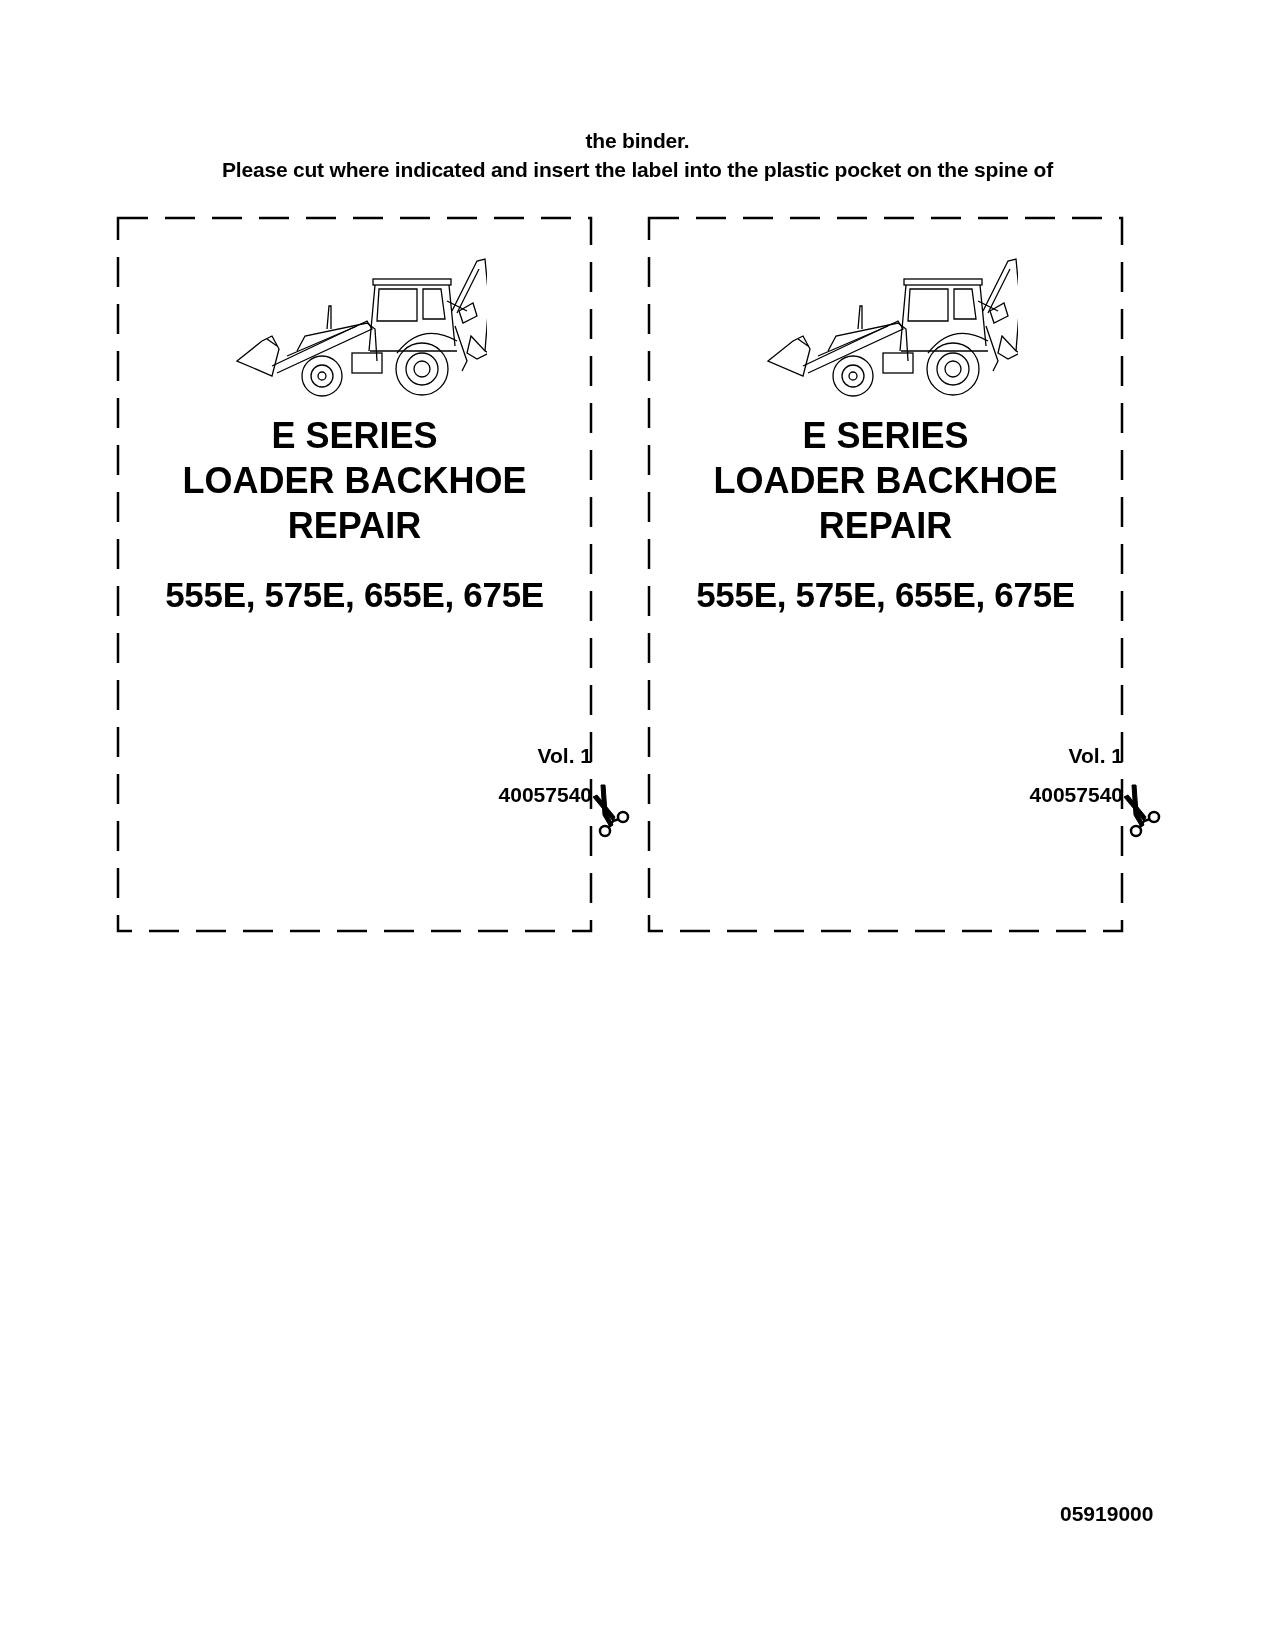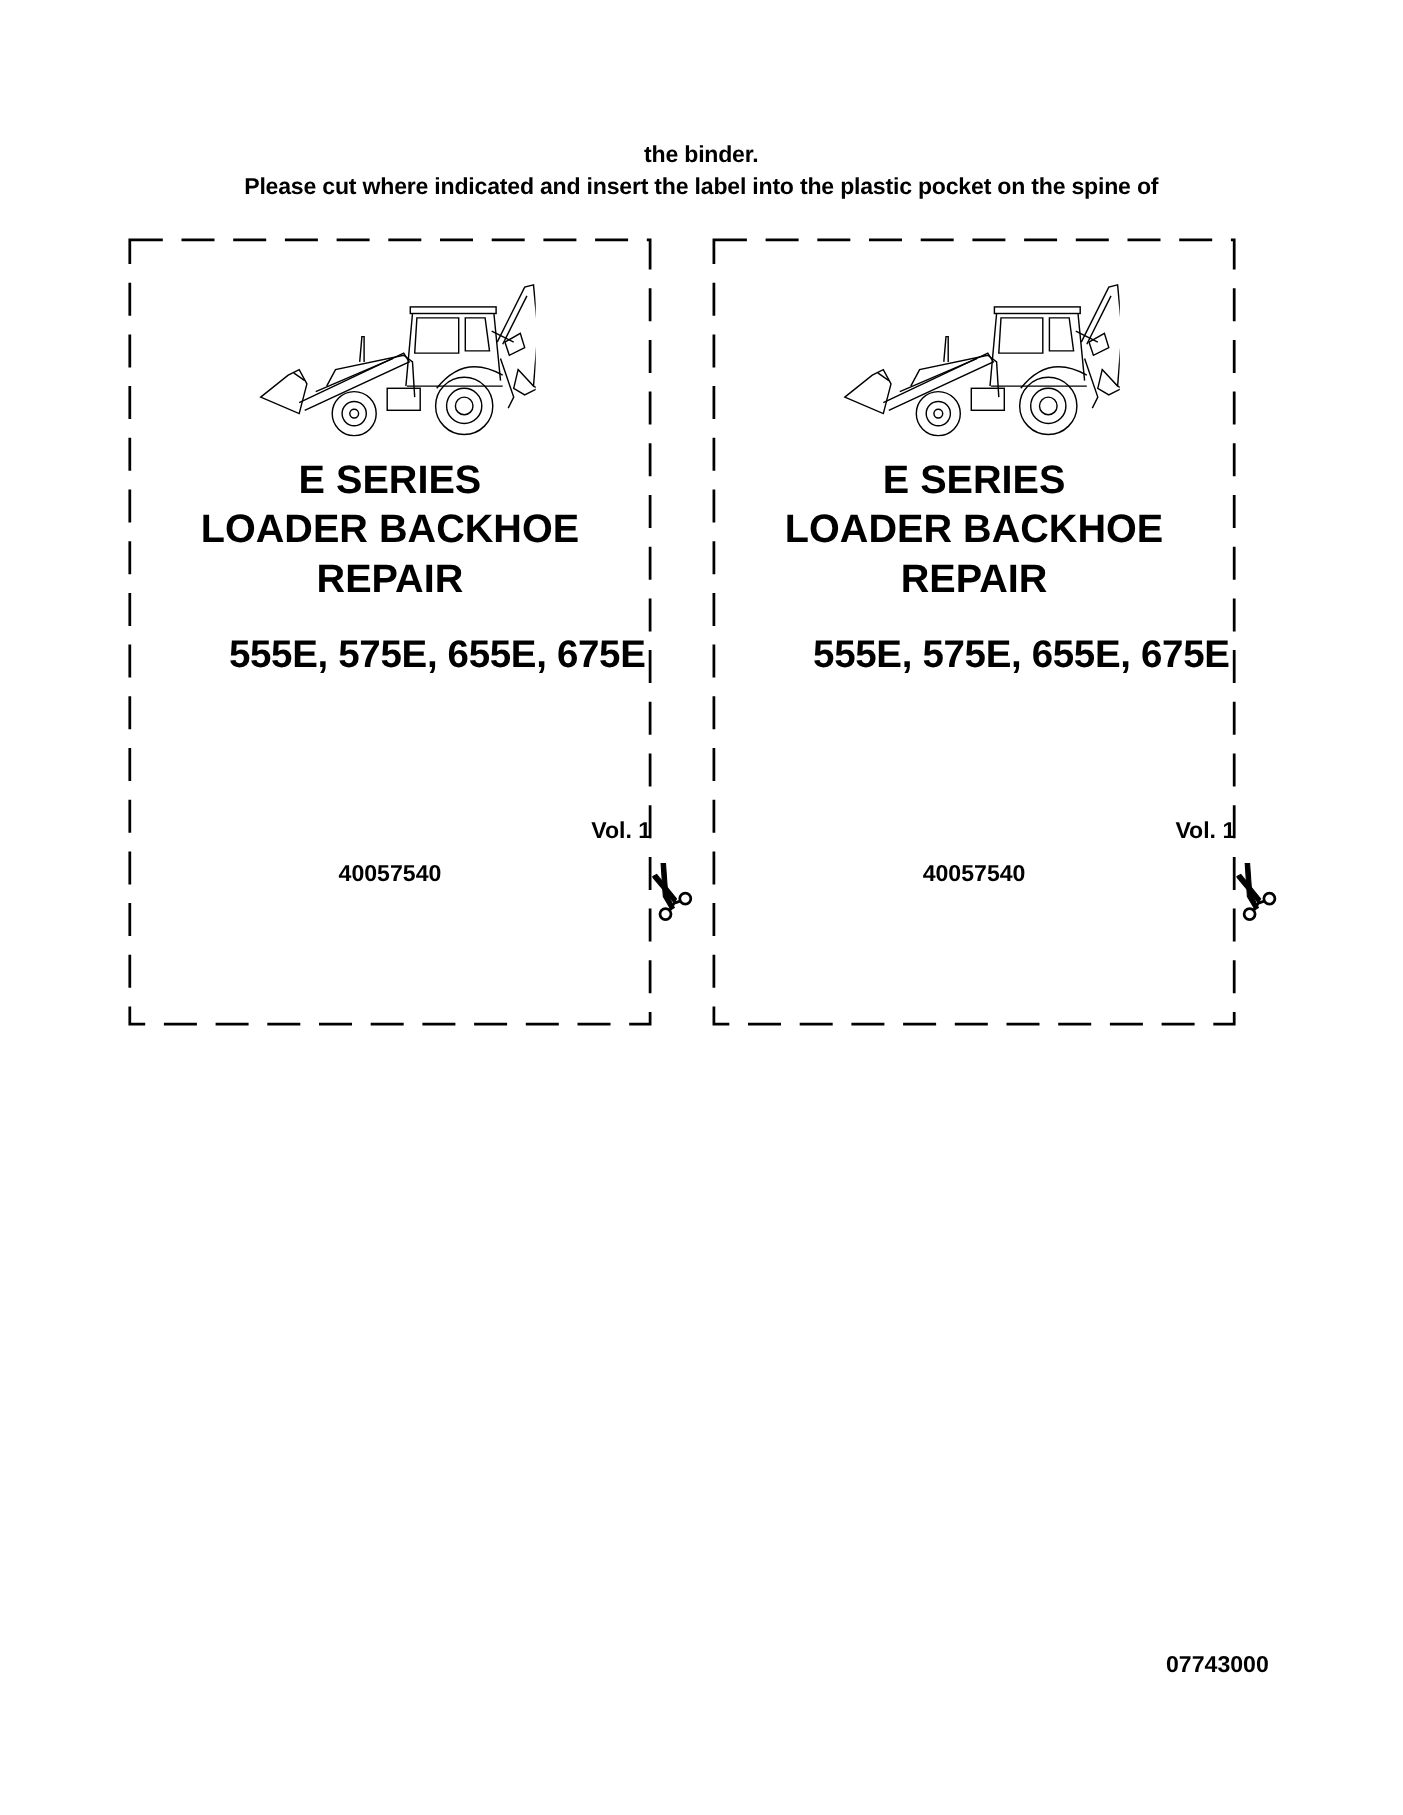--- a/index.html
+++ b/index.html
@@ -9,24 +9,24 @@
                   text-align: center; font-weight: bold; font-size: 21px; line-height: 29px;
                   letter-spacing: -0.2px; }
   .label { position: absolute; top: 217px; width: 475px; height: 715px; }
   .label.left { left: 117px; }
   .label.right { left: 648px; }
   .label svg.frame { position: absolute; left: 0; top: 0; width: 100%; height: 100%; overflow: visible; }
   .machine { position: absolute; left: 110px; top: 24px; width: 260px; height: 160px; }
   .title { position: absolute; left: 0; width: 475px; text-align: center; font-weight: bold;
            font-size: 36px; line-height: 45px; top: 196px; }
   .models { position: absolute; left: 0; width: 475px; text-align: center; font-weight: bold;
-            font-size: 35px; top: 358px; letter-spacing: -0.3px; margin-left: 43px; }
+            font-size: 35px; top: 358px; letter-spacing: -0.3px; }
   .vol { position: absolute; left: 0; width: 475px; text-align: right; font-weight: bold;
          font-size: 21px; top: 527px; }
-  .partno { position: absolute; left: 0; width: 475px; text-align: center; font-weight: bold;
+  .partno { position: absolute; left: 0; width: 475px; text-align: right; font-weight: bold;
             font-size: 21px; top: 566px; }
   .scissors { position: absolute; width: 40px; height: 60px; }
   .footer-code { position: absolute; left: 1060px; top: 1502px; font-weight: bold; font-size: 21px; }
 </style>
 </head>
 <body>
 
 <div class="instructions">
   <div>the binder.</div>
   <div>Please cut where indicated and insert the label into the plastic pocket on the spine of</div>
@@ -144,13 +144,13 @@
     <path d="M8,2 L12,2 L14,30 L20,42 L17,44 L10,32 Z" stroke-width="1"></path>
     <path d="M0,14 L4,12 L22,34 L20,38 Z" stroke-width="1"></path>
   </g>
   <g fill="none" stroke="#000" stroke-width="2.5">
     <circle cx="12" cy="48" r="5"></circle>
     <circle cx="30" cy="34" r="5"></circle>
     <path d="M16,44 L20,38 L26,36"></path>
   </g>
 </svg>
 
-<div class="footer-code">07743000</div>
+<div class="footer-code">05919000</div>
 
 </body></html>

